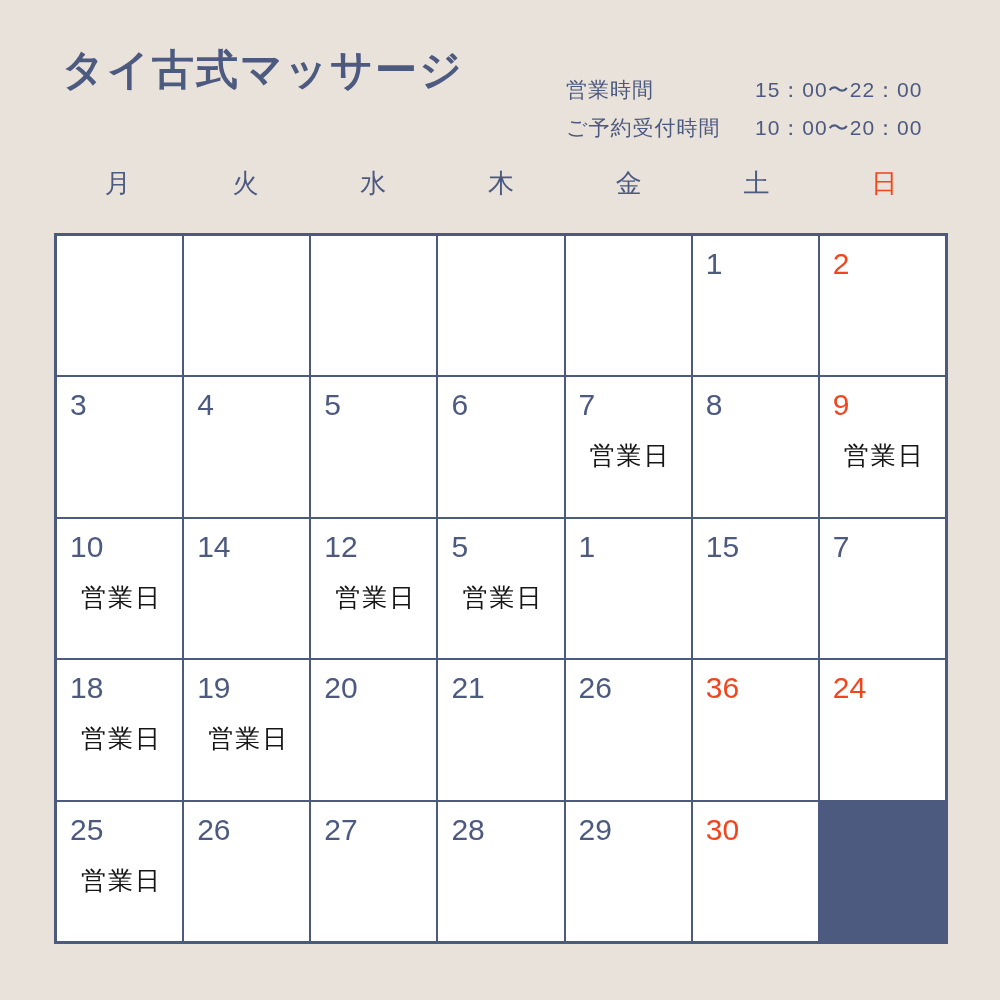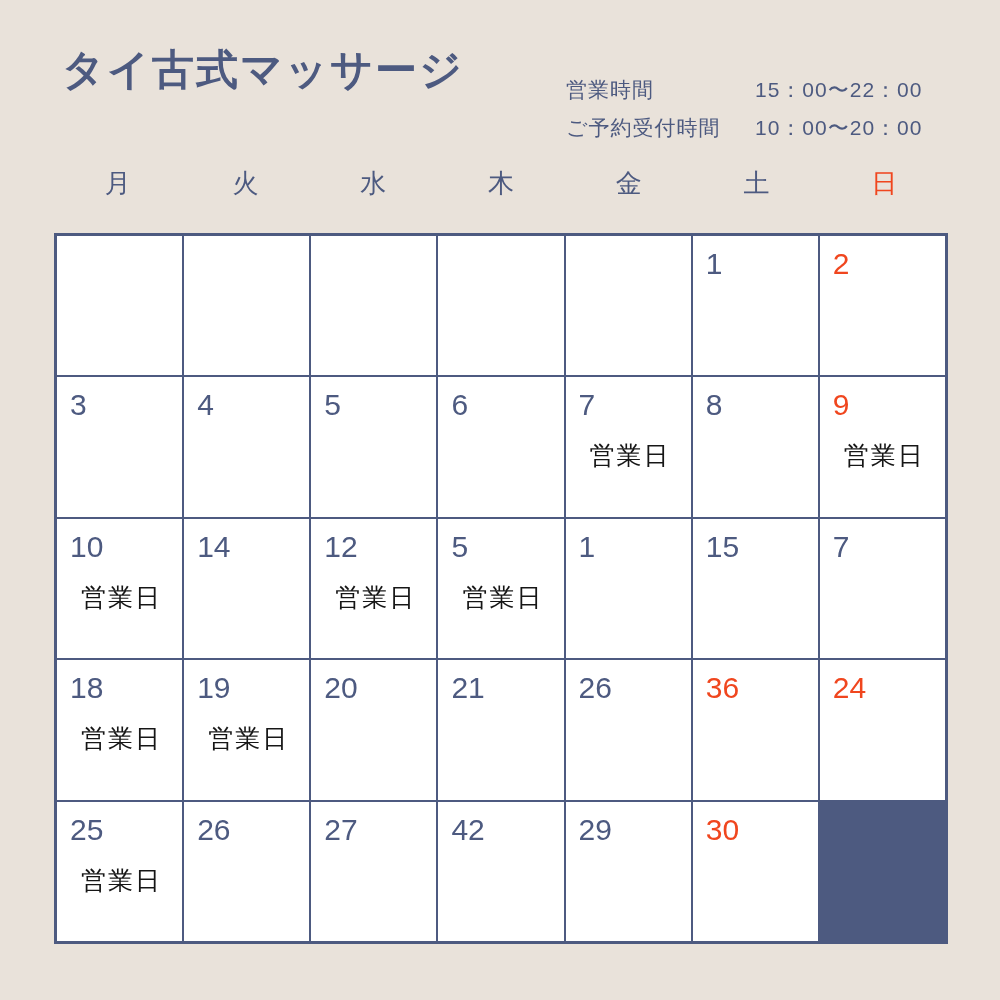--- a/index.html
+++ b/index.html
@@ -186,21 +186,21 @@
       </div>
     <div class="cell">
         <div class="num">26</div>
         <div class="open"></div>
       </div>
     <div class="cell">
         <div class="num">27</div>
         <div class="open"></div>
       </div>
     <div class="cell">
-        <div class="num">42</div>
+        <div class="num">28</div>
         <div class="open"></div>
       </div>
     <div class="cell">
         <div class="num">29</div>
         <div class="open"></div>
       </div>
     <div class="cell holiday">
         <div class="num">30</div>
         <div class="open"></div>
       </div>

